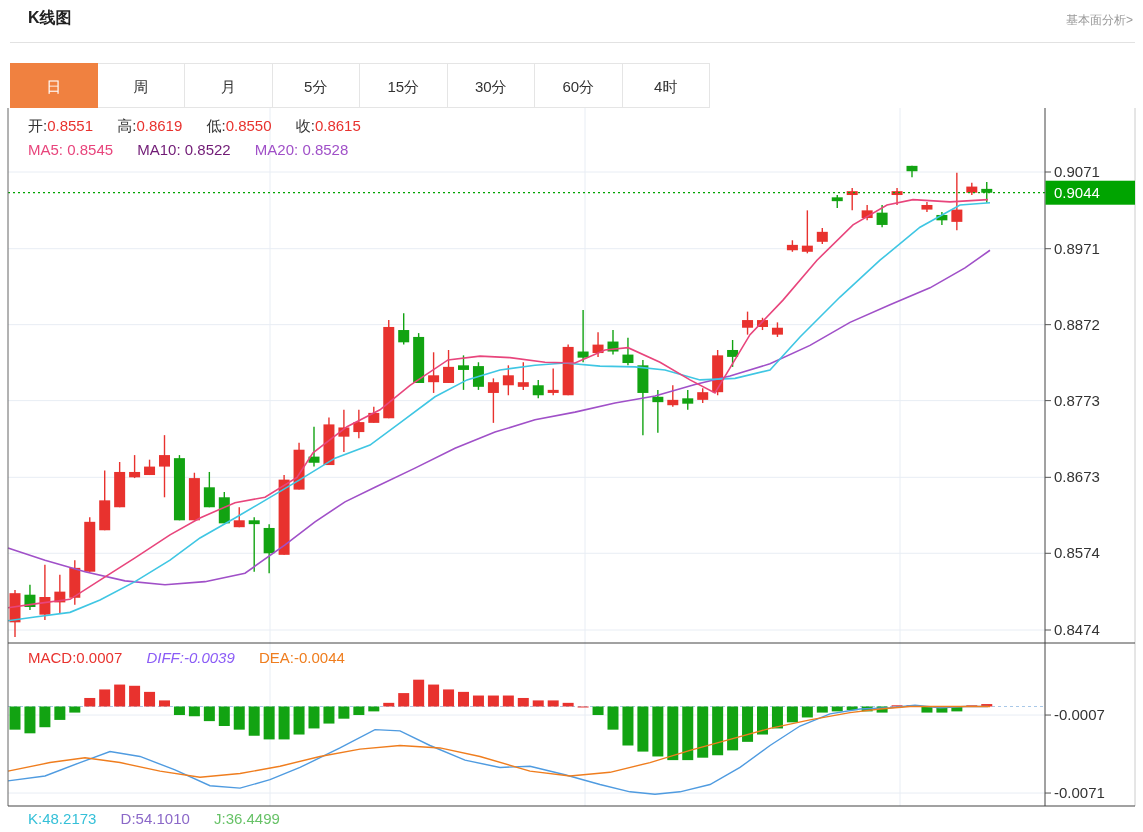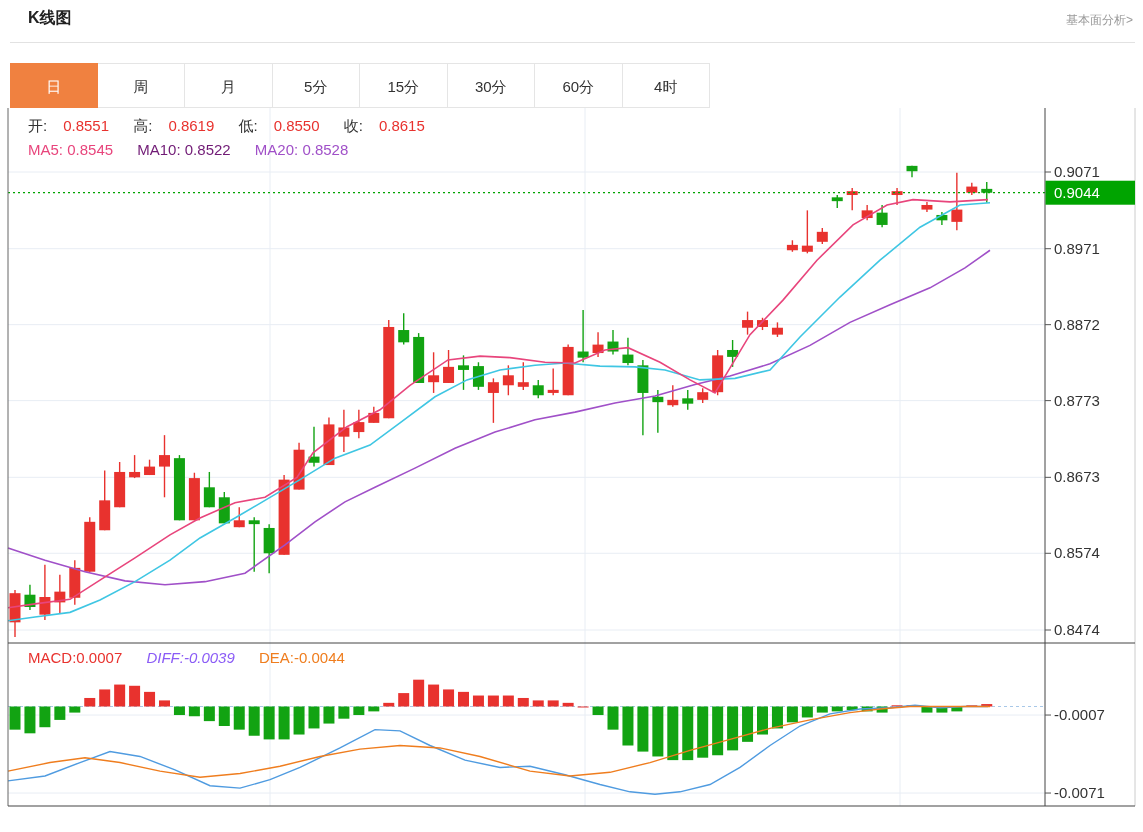--- a/index.html
+++ b/index.html
@@ -9,21 +9,21 @@
   .hdr-link{position:absolute;right:10px;top:12px;font-size:12px;color:#999;cursor:pointer;text-decoration:none;}
   .hdr-rule{position:absolute;left:10px;top:42px;width:1125px;height:1px;background:#e2e2e2;}
   .tabbar{position:absolute;left:10px;top:63px;display:flex;}
   .tab{width:87.5px;height:45px;line-height:45px;text-align:center;font-size:15px;color:#333;
        background:#fff;border:1px solid #e5e5e5;border-left:none;box-sizing:border-box;cursor:pointer;}
   .tab:first-child{border-left:1px solid #e5e5e5;}
   .tab.active{background:#f08140;border-color:#f08140;color:#fff;}
   .legend{position:absolute;font-size:15px;white-space:nowrap;pointer-events:none;z-index:5;}
   .legend .item{margin-right:20px;}
   .o-lbl{color:#333;}
-  .o-val{color:#e8322e;margin-left:16px;}
+  .o-val{color:#e8322e;}
   #chart-svg{position:absolute;left:0;top:108px;}
 </style>
 </head>
 <body>
 
 <div class="page">
 
   <div class="hdr-title">K线图</div>
   <a class="hdr-link">基本面分析&gt;</a>
   <div class="hdr-rule"></div>
@@ -303,14 +303,19 @@
     <span class="item" style="color: #701a75;"><span>MA10:</span> <span>0.8522</span></span>
     <span class="item" style="color: rgb(160, 80, 200);"><span>MA20:</span> <span>0.8528</span></span>
   </div>
 
   <div class="legend" style="left:28px;top:649px;">
     <span class="item" style="color: rgb(232, 50, 46);"><span>MACD:</span><span>0.0007</span></span>
     <span class="item" style="color: #8b5cf6; font-style: italic;"><span>DIFF:</span><span>-0.0039</span></span>
     <span class="item" style="color: rgb(239, 125, 30);"><span>DEA:</span><span>-0.0044</span></span>
   </div>
 
+  <div class="legend" style="left:28px;top:810px;">
+    <span class="item" style="color: rgb(53, 192, 216);"><span>K:</span><span>48.2173</span></span>
+    <span class="item" style="color: rgb(139, 104, 200);"><span>D:</span><span>54.1010</span></span>
+    <span class="item" style="color: rgb(103, 194, 103);"><span>J:</span><span>36.4499</span></span>
+  </div>
 
 </div>
 
 </body></html>

